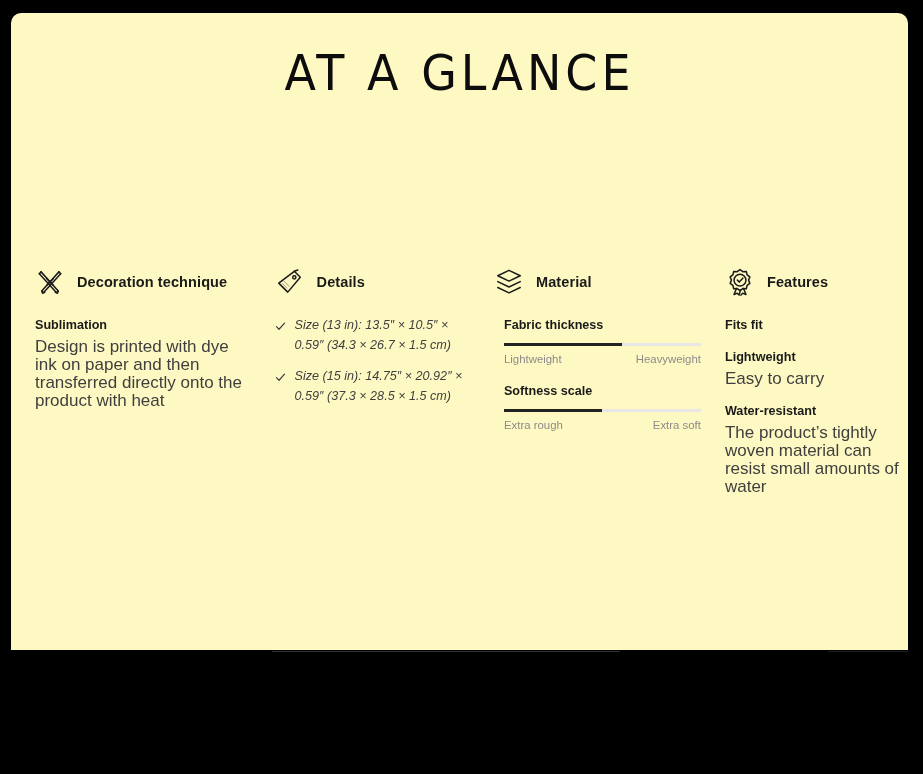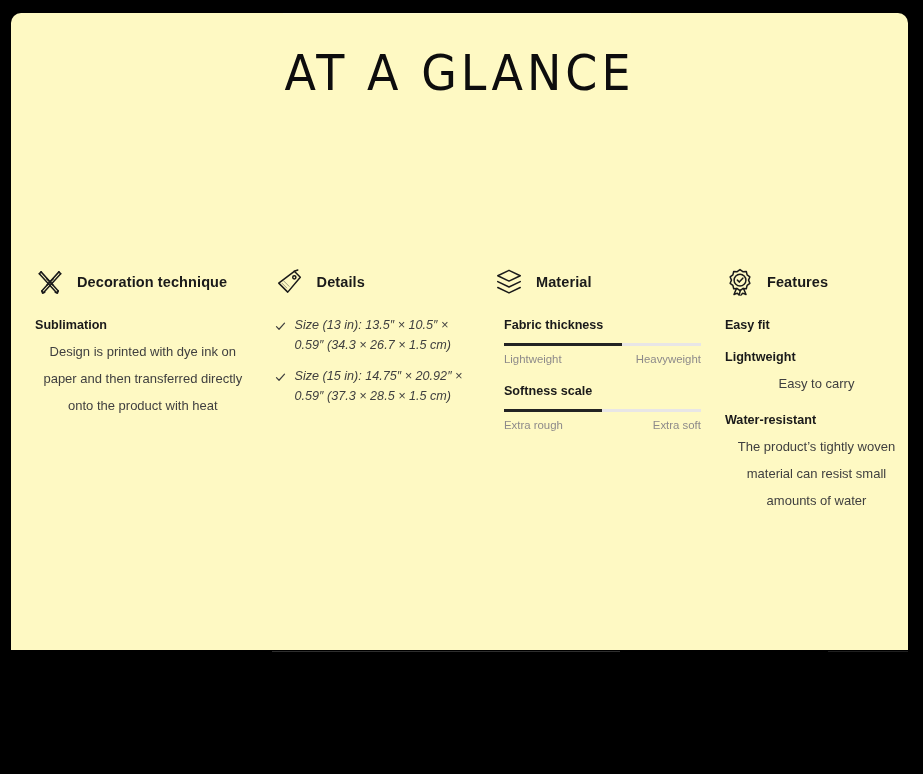--- a/index.html
+++ b/index.html
@@ -101,25 +101,24 @@
   
   .block { margin-bottom: 14px; }
   .block-title {
     font-size: 12.6px;
     font-weight: 700;
     color: #1a1a1a;
     line-height: 18px;
     margin-bottom: 4px;
   }
   .block-body {
-    font-size: 13px;
+    font-size: 17px;
     font-weight: 400;
     color: #3f3f3f;
-    line-height: 27px;
-    text-align: center;
+    line-height: 18px;
   }
 
   
   .detail-item {
     display: flex;
     align-items: flex-start;
     font-size: 12.6px;
     line-height: 19.6px;
     color: #3f3f3f;
     margin-bottom: 12px;
@@ -282,21 +281,21 @@
             <circle cx="16" cy="14" r="6.3"></circle>
             <path d="M13.2 14.0 L15.2 16.1 L19.0 11.9"></path>
             <path d="M12.2 22.9 L9.6 29.4 L13.2 27.9 L15.0 30.0 L16.4 24.9"></path>
             <path d="M19.8 22.9 L22.4 29.4 L18.8 27.9 L17.0 30.0"></path>
           </svg>
         </span>
         <span class="col-title">Features</span>
       </div>
 
       <div class="block">
-        <div class="block-title">Easy fit</div>
+        <div class="block-title">Fits fit</div>
       </div>
       <div class="block">
         <div class="block-title">Lightweight</div>
         <div class="block-body">Easy to carry</div>
       </div>
       <div class="block">
         <div class="block-title">Water-resistant</div>
         <div class="block-body">The product’s tightly woven material can resist small amounts of water</div>
       </div>
     </div>

